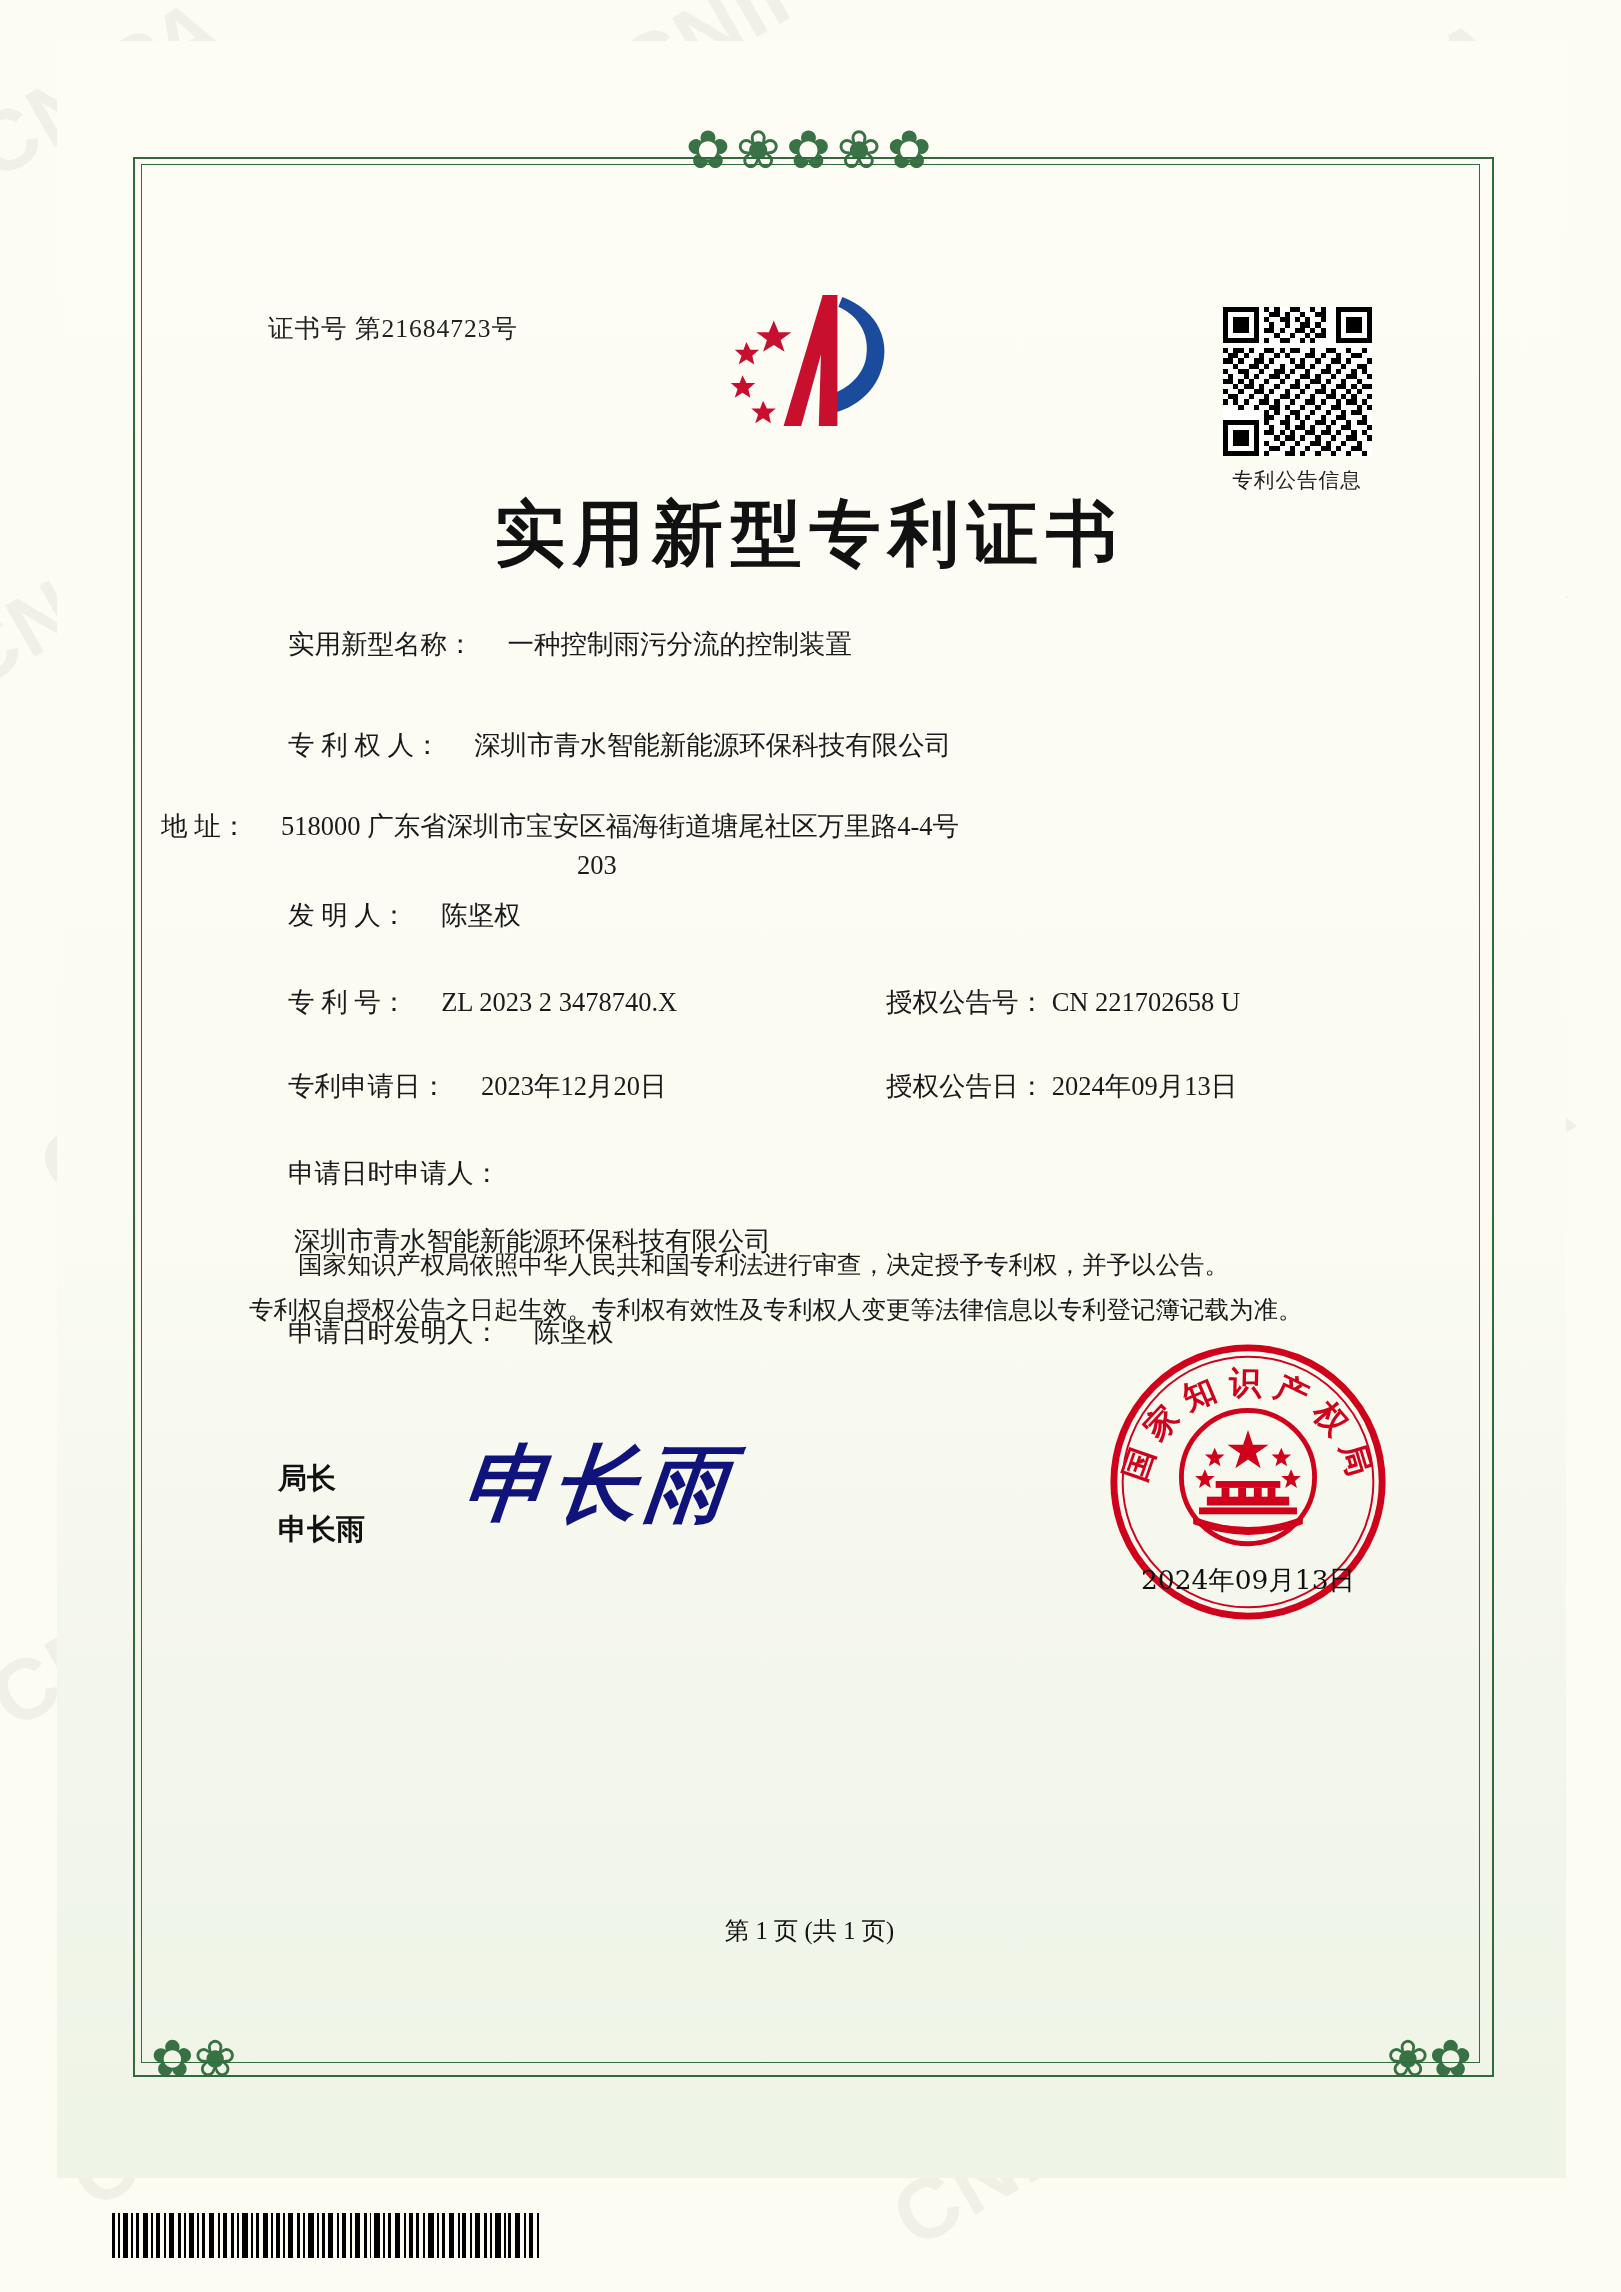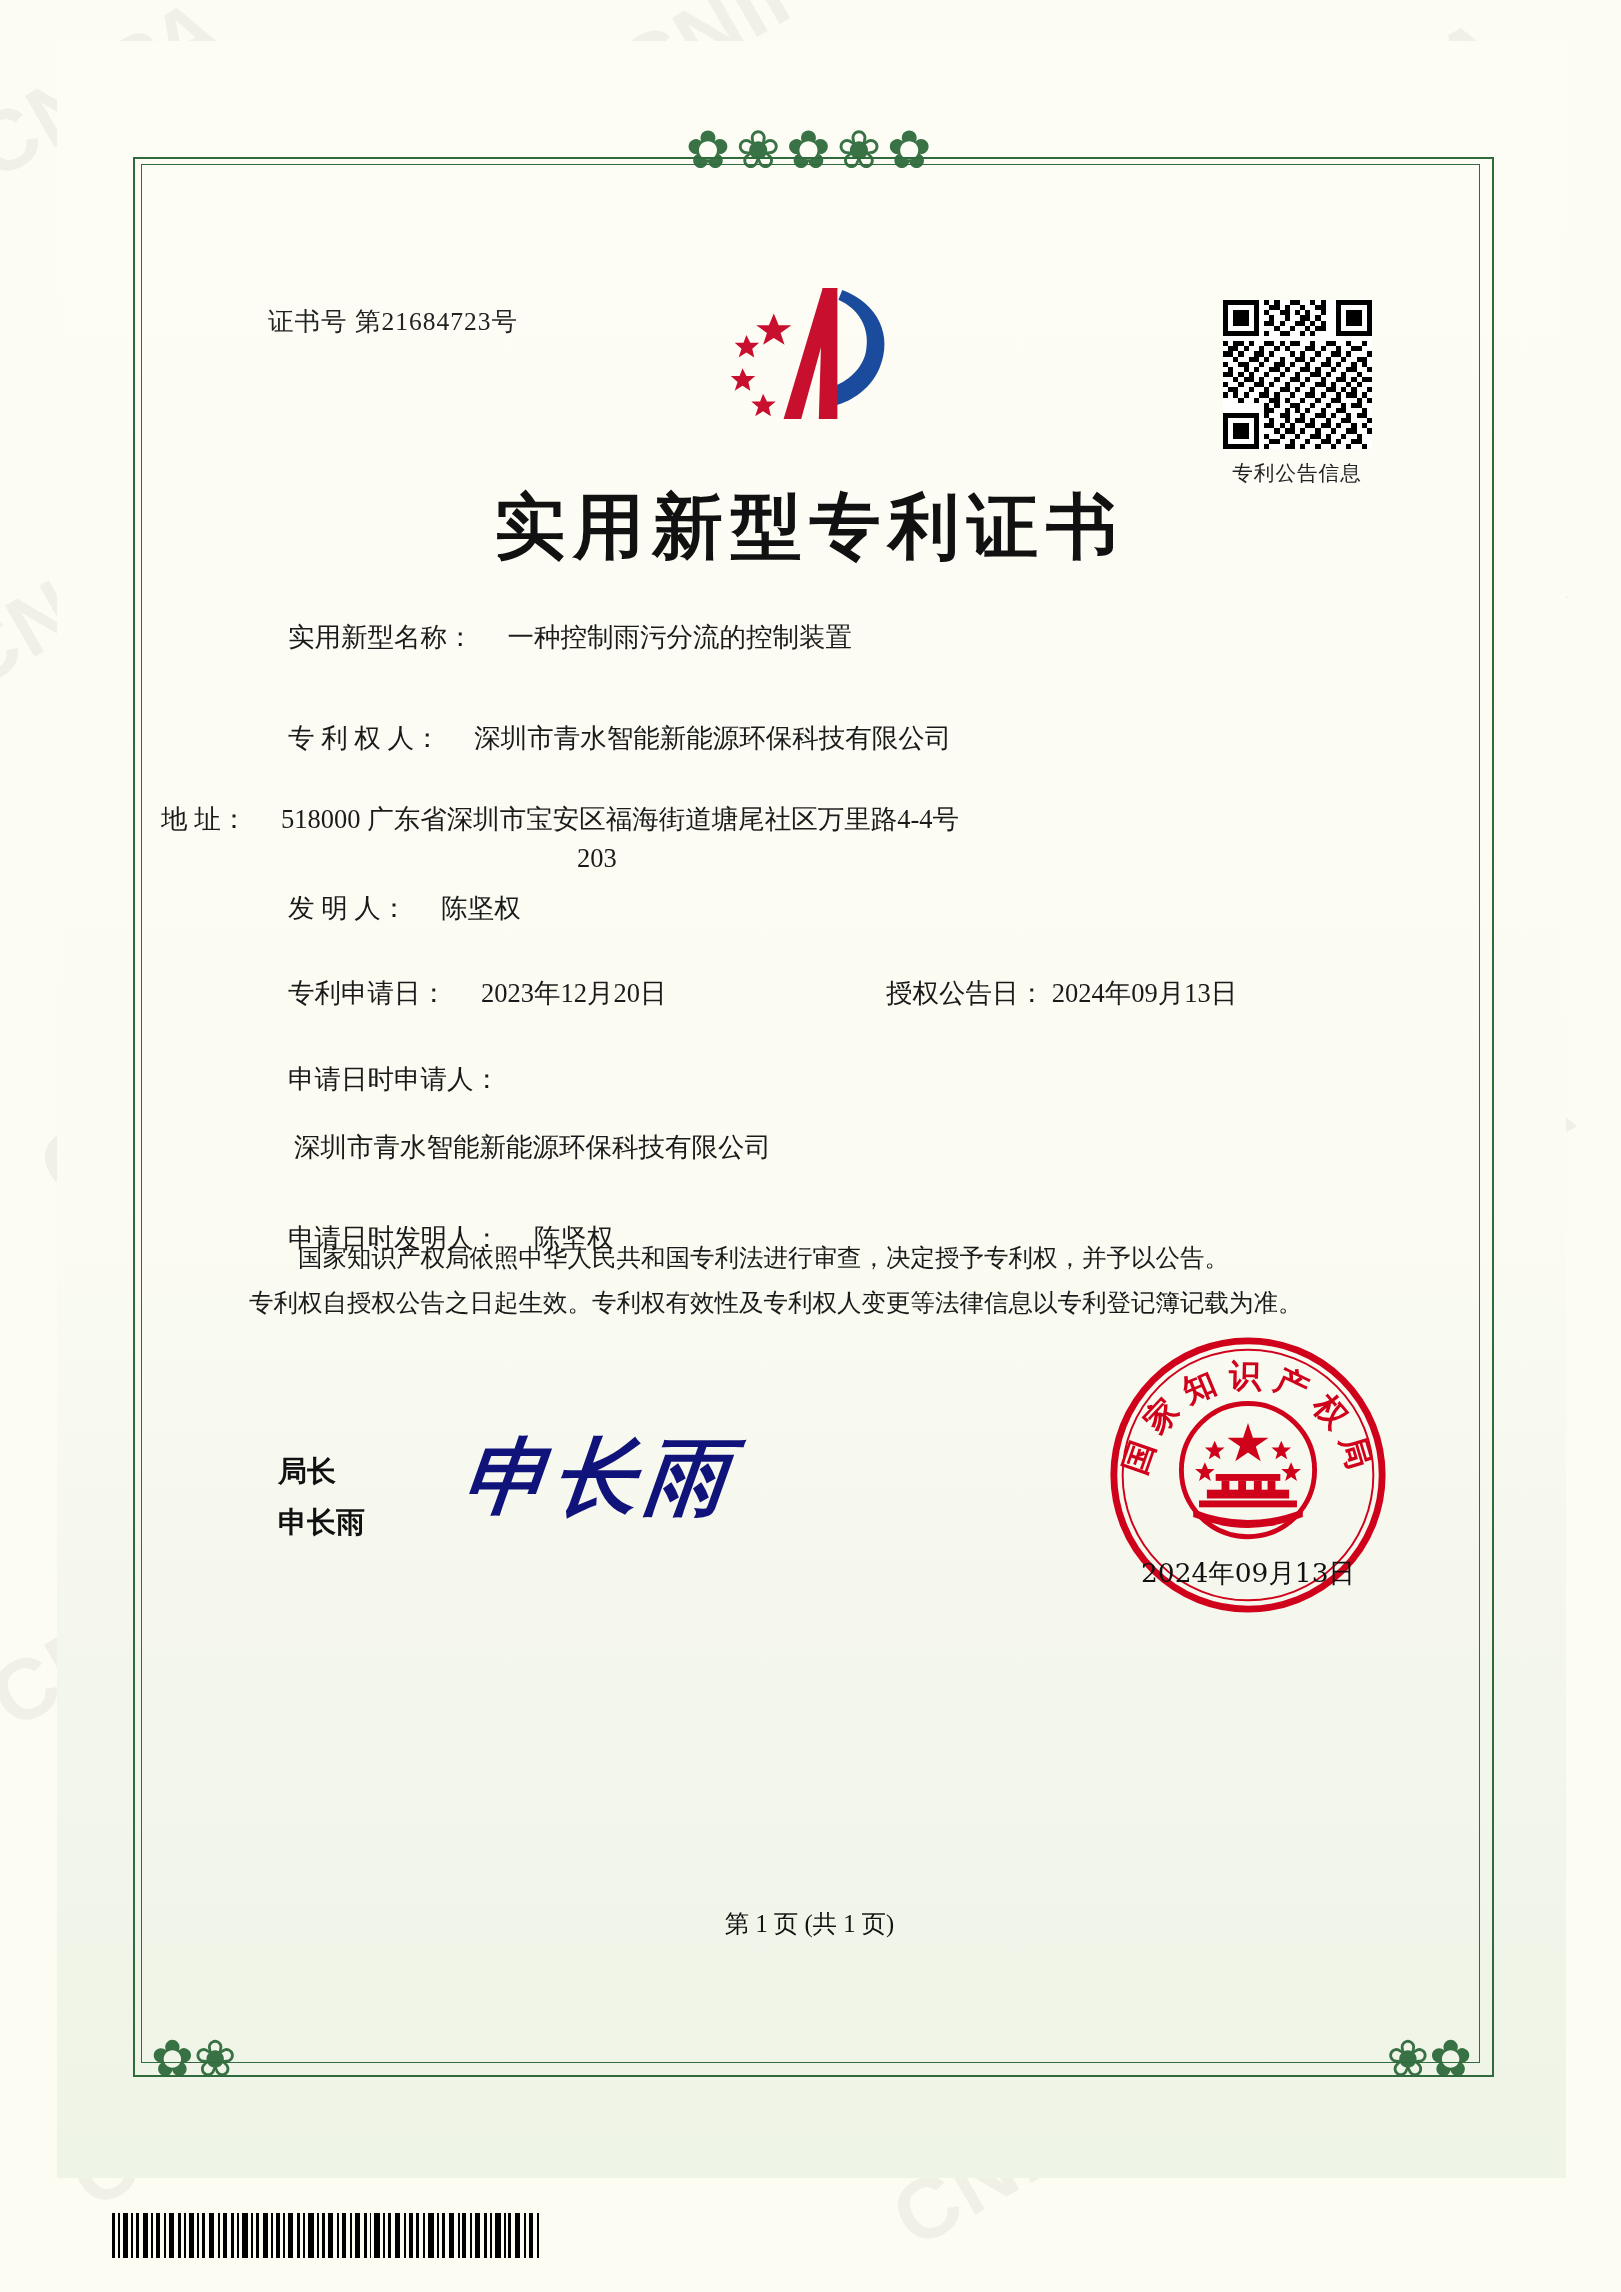--- a/index.html
+++ b/index.html
@@ -56,21 +56,21 @@
   .ornament{position:absolute;z-index:3;color:#2f6b3c;opacity:.95;}
   .orn-top{
     left:50%;top:82px;transform:translateX(-50%);
     font-size:53px;letter-spacing:5.9px;line-height:1;
     font-family:"DejaVu Sans",sans-serif;
   }
   .orn-bl{left:94px;bottom:90px;font-size:51px;font-family:"DejaVu Sans",sans-serif;}
   .orn-br{right:94px;bottom:90px;font-size:51px;font-family:"DejaVu Sans",sans-serif;}
 
   
-  .content{position:absolute;left:84px;top:116px;width:1337px;height:1622px;z-index:4;}
+  .content{position:absolute;left:84px;top:123px;width:1337px;height:1622px;z-index:4;}
 
   .cert-no{
     position:absolute;left:127px;top:147px;
     font-size:25.5px;color:#222;letter-spacing:1px;
   }
 
   
   .logo{position:absolute;left:50%;top:125px;transform:translateX(-50%);width:225px;height:147px;}
   .logo svg{display:block;}
 
@@ -457,20 +457,28 @@
       </div>
       <div class="row addr-2" style="padding-left:436px;">
         <span>203</span>
       </div>
 
       <div class="row r-inventor">
         <span class="lbl">发  明  人：</span>
         <span class="val">陈坚权</span>
       </div>
 
+      <div class="row r-patentno two-col">
+        <span class="lbl">专   利   号：</span>
+        <span class="val">ZL 2023 2 3478740.X</span>
+        <span class="col2">
+          <span>授权公告号：</span>
+          <span>CN 221702658 U</span>
+        </span>
+      </div>
 
       <div class="row r-appdate two-col">
         <span class="lbl">专利申请日：</span>
         <span class="val">2023年12月20日</span>
         <span class="col2">
           <span>授权公告日：</span>
           <span>2024年09月13日</span>
         </span>
       </div>
 

